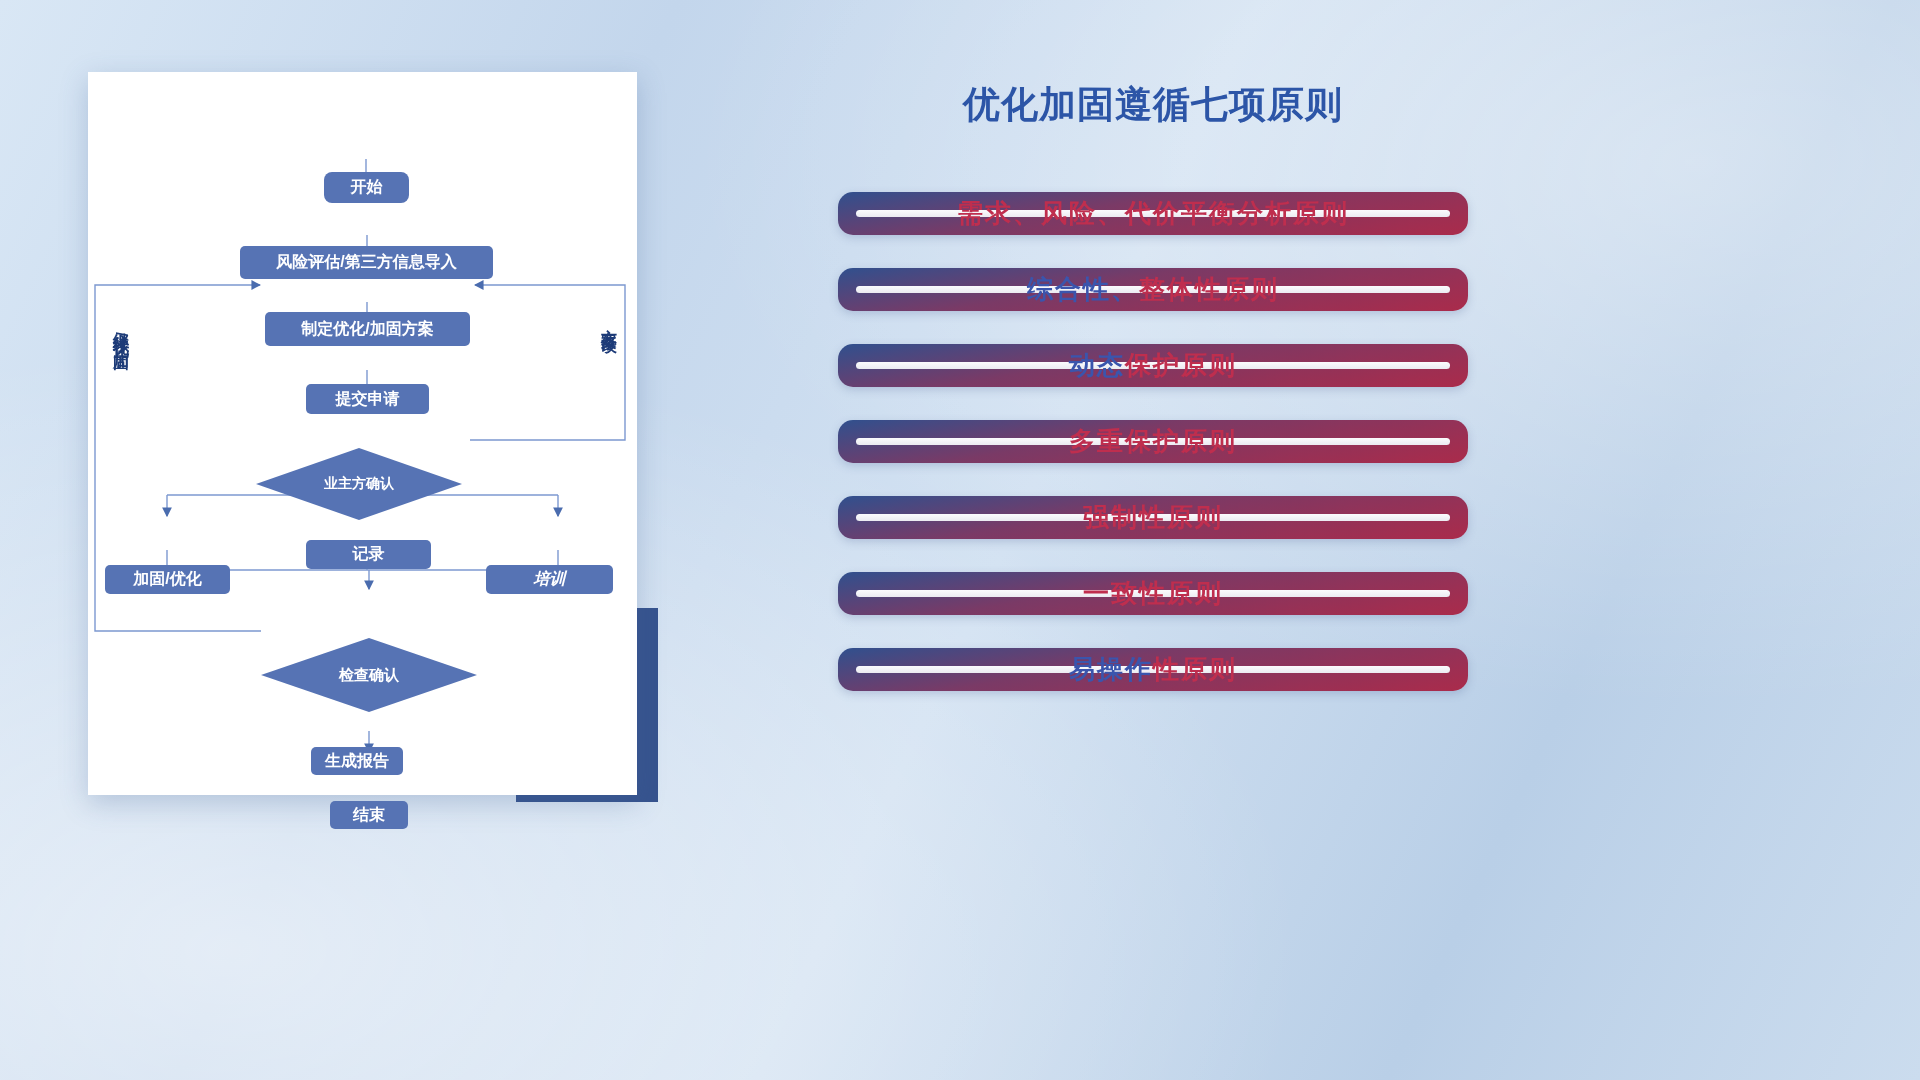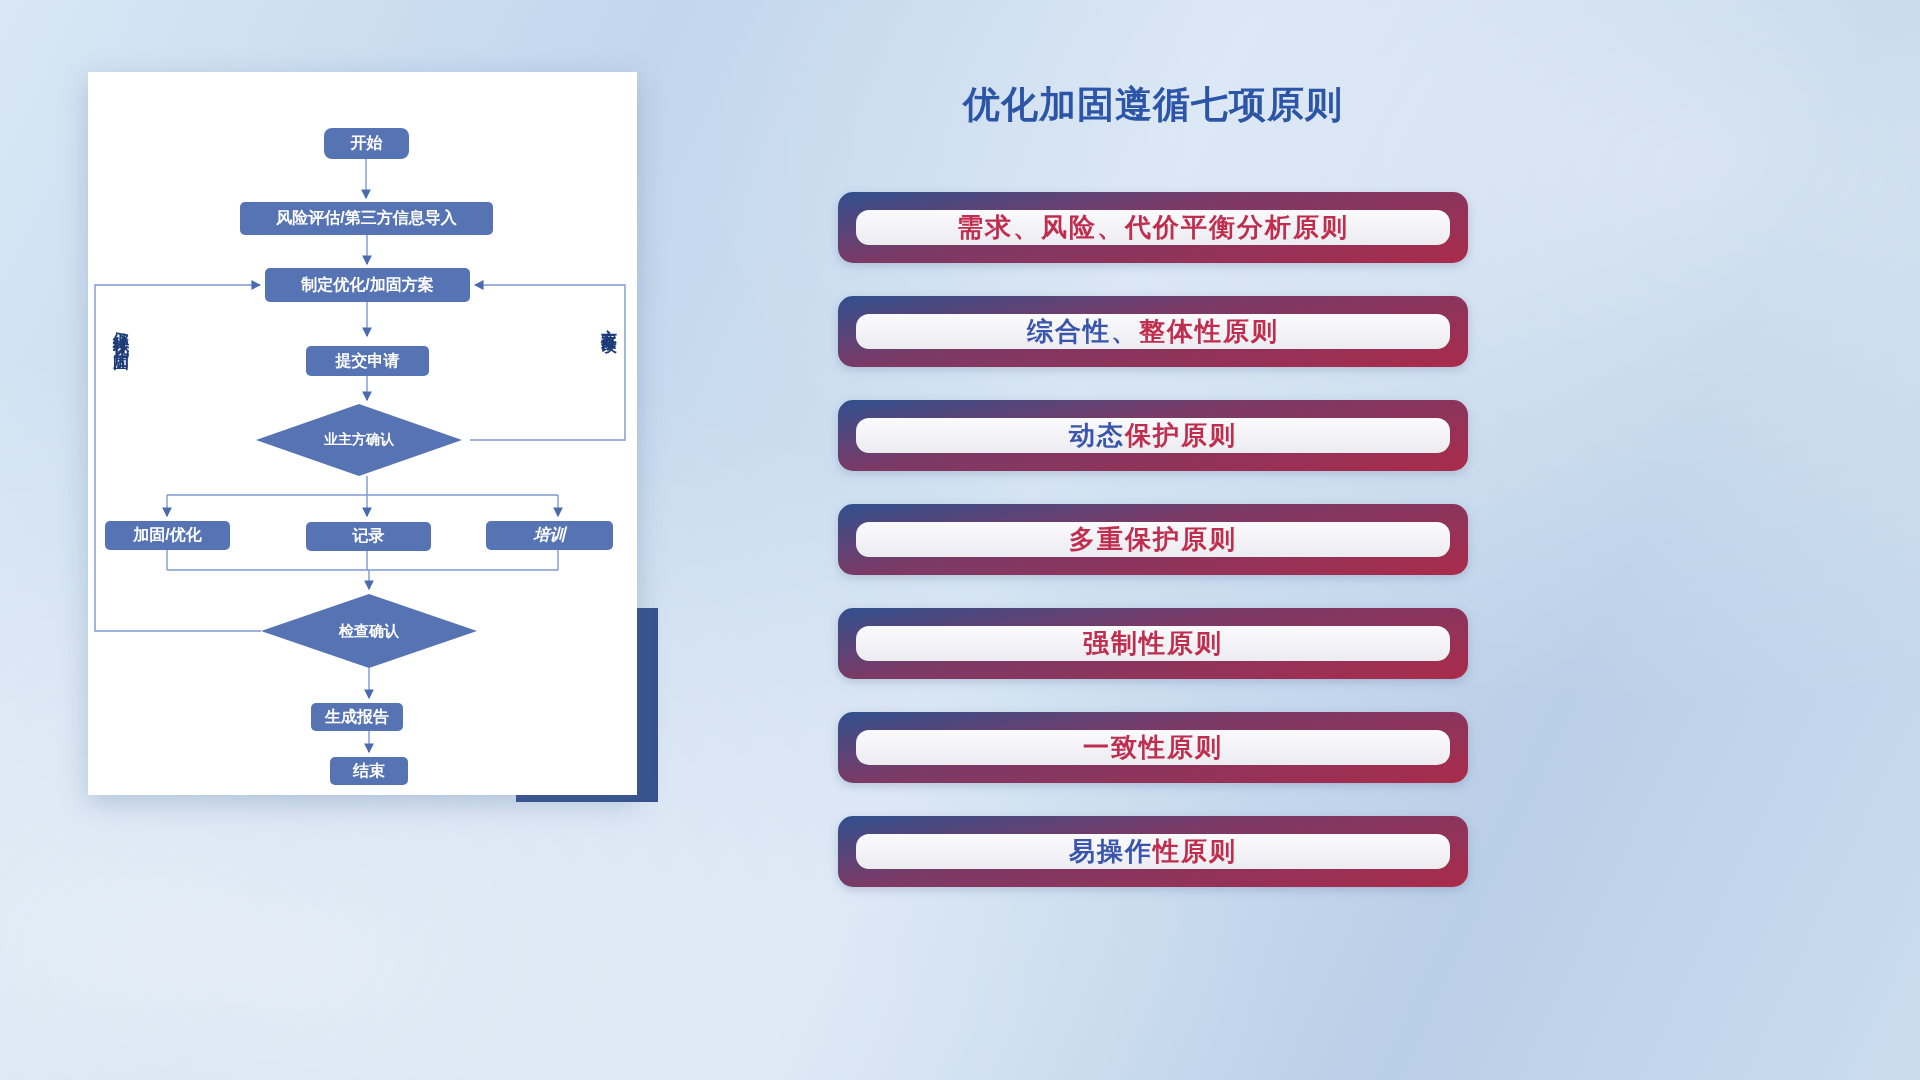--- a/index.html
+++ b/index.html
@@ -23,30 +23,31 @@
     background:#ffffff; z-index:2;
     box-shadow:0 8px 26px rgba(70,100,150,0.28);
   }
   .flow-svg { position:absolute; left:0; top:0; width:549px; height:723px; }
 
   .fc-node {
     position:absolute; background:#5673b4; color:#ffffff;
     display:flex; align-items:center; justify-content:center;
     font-weight:bold; font-size:16px; border-radius:5px; z-index:3;
     white-space:nowrap;
+    margin-top:44px;
   }
   #n-start     { left:236px; top:56px;  width:85px;  height:31px; border-radius:8px; }
   #n-risk      { left:152px; top:130px; width:253px; height:33px; }
   #n-plan      { left:177px; top:196px; width:205px; height:34px; }
-  #n-submit    { left:218px; top:274px; width:123px; height:30px; }
+  #n-submit    { left:218px; top:268px; width:123px; height:30px; }
   #n-owner     { left:168px; top:332px; width:206px; height:72px;
                  clip-path:polygon(50% 0,100% 50%,50% 100%,0 50%);
                  border-radius:0; font-size:14px; }
   #n-reinforce { left:17px;  top:449px; width:125px; height:29px; }
-  #n-record    { left:218px; top:450px; width:125px; height:29px; }
+  #n-record    { left:218px; top:424px; width:125px; height:29px; }
   #n-training  { left:398px; top:449px; width:127px; height:29px;font-style:italic; }
   #n-check     { left:173px; top:522px; width:216px; height:74px;
                  clip-path:polygon(50% 0,100% 50%,50% 100%,0 50%);
                  border-radius:0; font-size:15px; }
   #n-report    { left:223px; top:631px; width:92px; height:28px; }
   #n-end       { left:242px; top:685px; width:78px;  height:28px; }
 
   .v-label {
     position:absolute; writing-mode:vertical-lr; z-index:3;
     color:#1d3b78; font-weight:bold; font-size:16px; letter-spacing:3px;
@@ -56,21 +57,21 @@
   #lbl-right { left:510px; top:243px; }
 
   
   .panel { position:absolute; left:838px; top:84px; width:630px; z-index:2; }
   .panel-title {
     text-align:center; font-size:37px; line-height:42px; font-weight:bold;
     color:#2c55a7; margin-bottom:66px; letter-spacing:1px;
   }
   .principles { display:flex; flex-direction:column; gap:33px; }
   .p-box {
-    height:71px; border-radius:15px; padding:18px;
+    height:43px; border-radius:15px; padding:18px;
     background:linear-gradient(170deg, #30508e 0%, #7a3a66 40%, #aa2b4b 100%);
     box-shadow:0 3px 9px rgba(80,100,150,0.25);
   }
   .p-inner {
     width:100%; height:100%; border-radius:13px;
     background:linear-gradient(to bottom, #fbfbfd 0%, #ebebf1 100%);
     display:flex; align-items:center; justify-content:center;
     font-size:26px; font-weight:bold; letter-spacing:2px; white-space:nowrap;
   }
   .p-blue { color:#3a55ad; }

